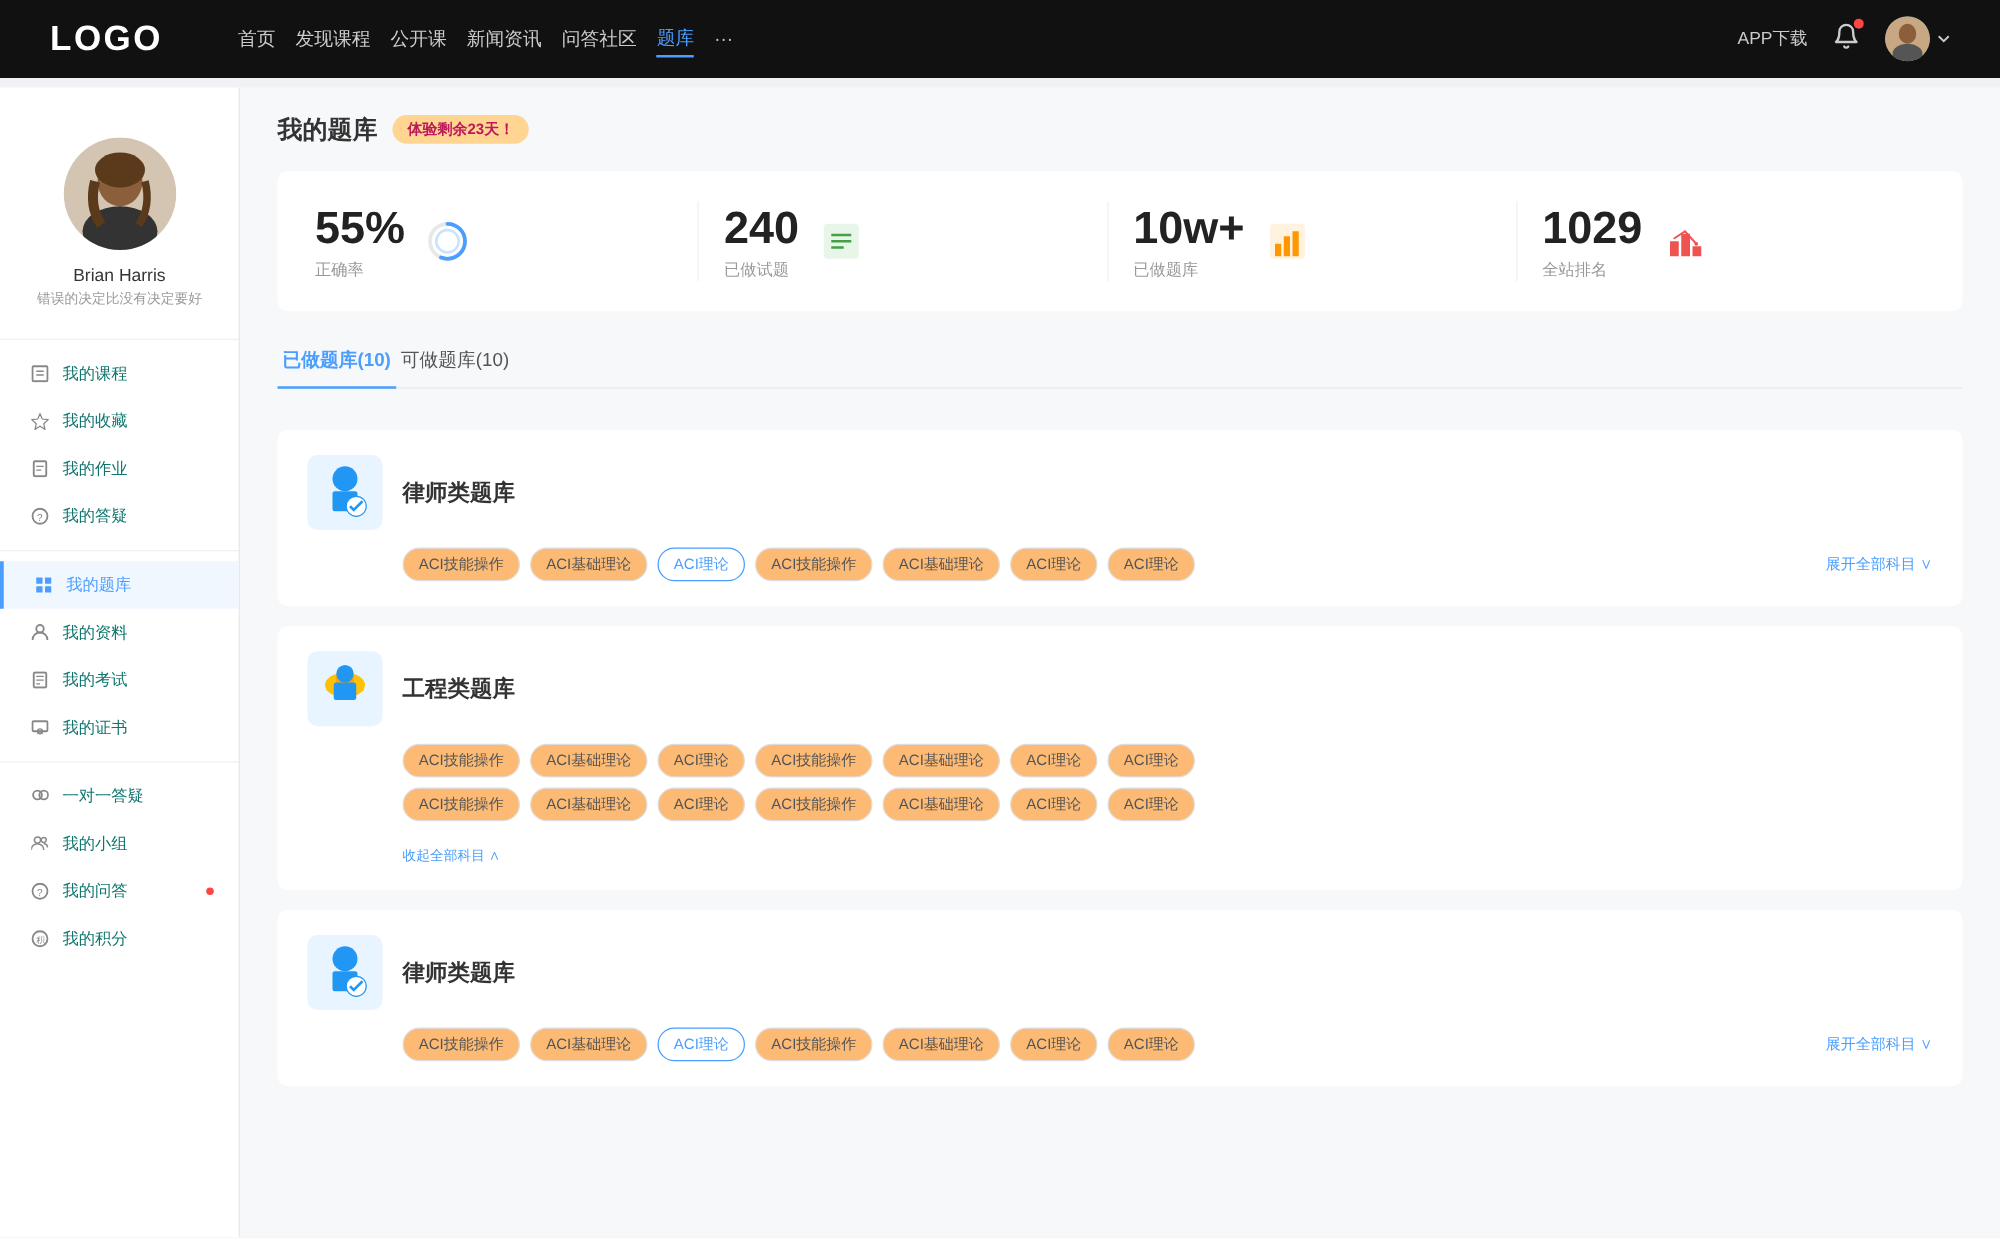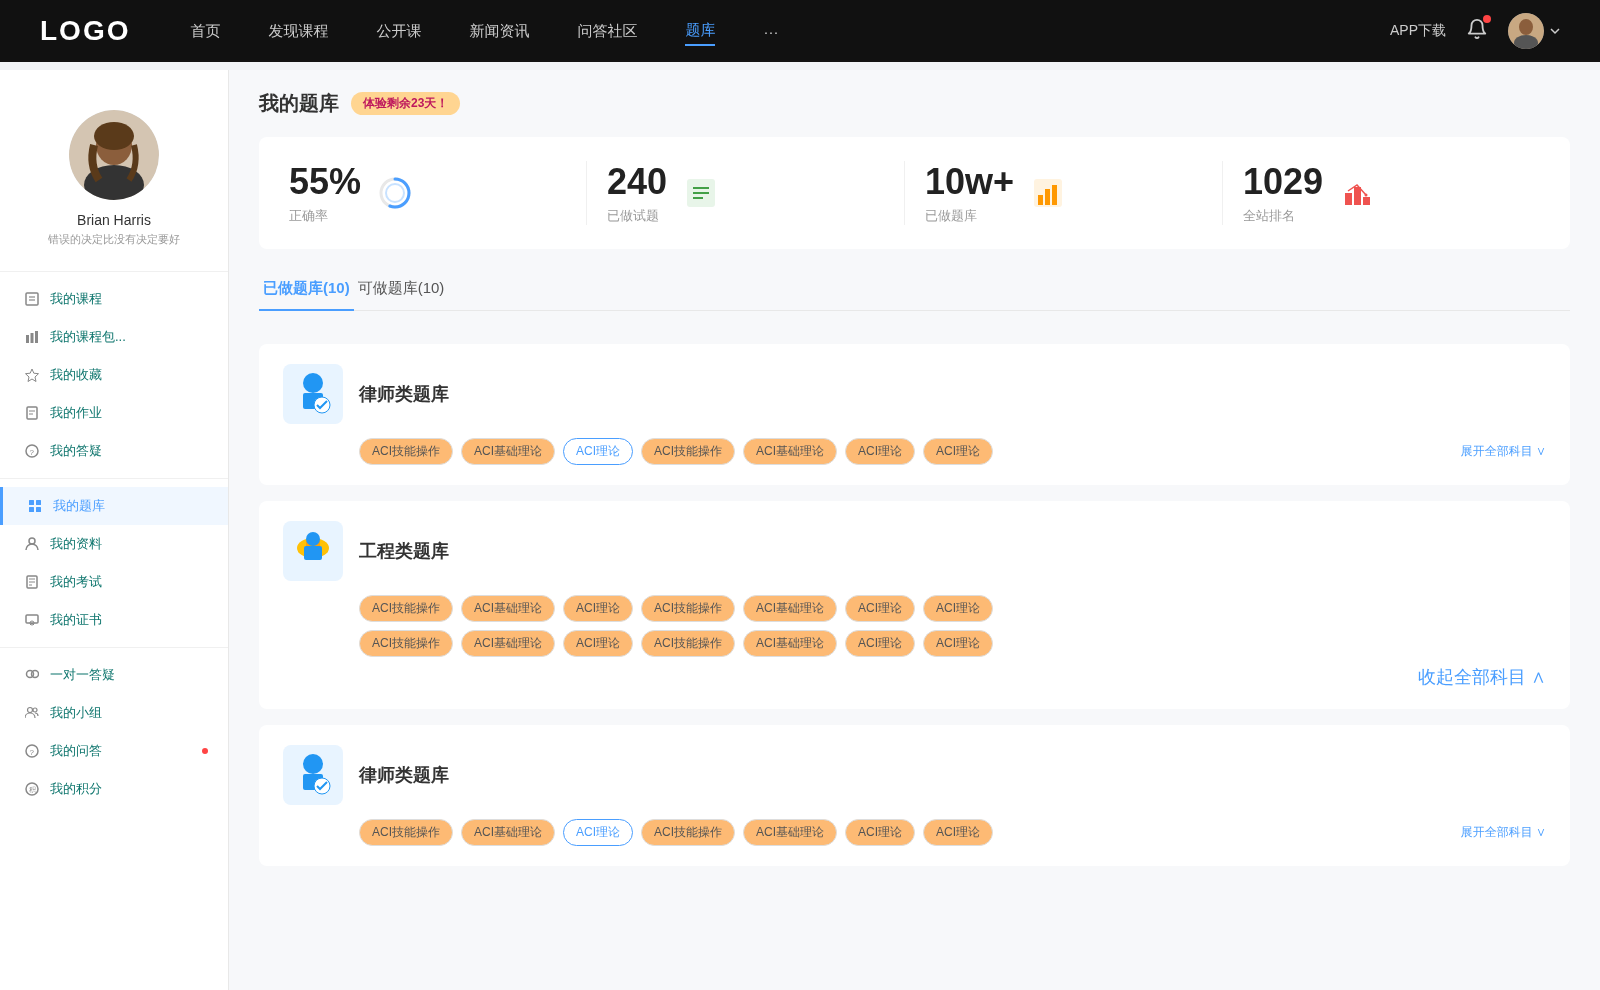--- a/index.html
+++ b/index.html
@@ -1,35 +1,35 @@
 <!DOCTYPE html>
 <html><head>
   <meta charset="utf-8">
   <style>
     * { box-sizing: border-box; margin: 0; padding: 0; }
     body { font-family: -apple-system, BlinkMacSystemFont, 'PingFang SC', 'Microsoft YaHei', sans-serif; background: #f0f2f5; min-height: 990px; }
 
     
     .header { background: #111; height: 62px; display: flex; align-items: center; padding: 0 40px; position: fixed; top: 0; left: 0; right: 0; z-index: 100; }
     .header-logo { color: white; font-size: 28px; font-weight: bold; letter-spacing: 2px; margin-right: 60px; }
-    .header-nav { display: flex; align-items: center; gap: 48px; flex: 1; text-align: center; }
+    .header-nav { display: flex; align-items: center; gap: 16px; flex: 1; text-align: center; }
     .nav-item { color: #ccc; font-size: 15px; cursor: pointer; padding: 4px 0; }
     .nav-item.active { color: #4a9eff; border-bottom: 2px solid #4a9eff; }
     .header-right { display: flex; align-items: center; gap: 20px; }
     .app-download { color: #ccc; font-size: 14px; cursor: pointer; }
     .bell-icon { position: relative; cursor: pointer; }
     .bell-dot { position: absolute; top: -3px; right: -3px; width: 8px; height: 8px; background: #ff4444; border-radius: 50%; }
     .avatar-container { display: flex; align-items: center; gap: 6px; cursor: pointer; }
     .avatar-img { width: 36px; height: 36px; border-radius: 50%; background: #888; overflow: hidden; }
 
     
     .main-layout { display: flex; margin-top: 70px; min-height: calc(990px - 70px); }
 
     
-    .sidebar { width: 229px; background: white; padding: 20px 0; border-right: 1px solid #e8e8e8; flex-shrink: 0; }
+    .sidebar { width: 192px; background: white; padding: 20px 0; border-right: 1px solid #e8e8e8; flex-shrink: 0; }
     .sidebar-profile { text-align: center; padding: 20px 20px 16px; }
     .profile-avatar { width: 90px; height: 90px; border-radius: 50%; background: #e0e0e0; margin: 0 auto 12px; overflow: hidden; display: flex; align-items: center; justify-content: center; }
     .profile-name { font-size: 14px; color: #333; font-weight: 500; margin-bottom: 4px; }
     .profile-motto { font-size: 11px; color: #999; line-height: 1.4; }
     .sidebar-divider { height: 1px; background: #f0f0f0; margin: 8px 0; }
     .sidebar-item { display: flex; align-items: center; gap: 10px; padding: 10px 24px; cursor: pointer; font-size: 13px; color: #0f766e; position: relative; }
     .sidebar-item.active { color: #4a9eff; background: #f0f7ff; border-left: 3px solid #4a9eff; }
     .sidebar-item.active .sidebar-item-label { color: #4a9eff; }
     .sidebar-icon { width: 16px; height: 16px; display: flex; align-items: center; justify-content: center; flex-shrink: 0; }
     .dot-badge { width: 6px; height: 6px; background: #ff4444; border-radius: 50%; position: absolute; right: 20px; top: 50%; transform: translateY(-50%); }
@@ -56,21 +56,21 @@
     .tab.active::after { content: ''; position: absolute; bottom: -1px; left: 0; right: 0; height: 2px; background: #4a9eff; }
 
     
     .bank-card { background: white; border-radius: 8px; padding: 20px 24px; margin-bottom: 16px; }
     .bank-card-header { display: flex; align-items: center; gap: 16px; margin-bottom: 14px; }
     .bank-icon { width: 60px; height: 60px; background: #e8f4ff; border-radius: 8px; display: flex; align-items: center; justify-content: center; flex-shrink: 0; }
     .bank-title { font-size: 18px; font-weight: 600; color: #333; }
     .tag { padding: 4px 12px; border-radius: 16px; font-size: 12px; cursor: pointer; border: 1px solid #ddd; color: #555; background: #fdba74; }
     .tag.active { border-color: #4a9eff; color: #4a9eff; background: white; }
     .expand-link { margin-left: auto; font-size: 12px; color: #4a9eff; cursor: pointer; white-space: nowrap; }
-    .collapse-link { text-align: right; font-size: 18px; color: #4a9eff; cursor: pointer; margin-top: 8px; padding-left: 76px; }
+    .collapse-link { font-size: 11px; color: #4a9eff; cursor: pointer; margin-top: 20px; padding-left: 76px; }
   </style>
 </head>
 <body>
 
 <header class="header">
   <div class="header-logo">LOGO</div>
   <nav class="header-nav">
     <span class="nav-item">首页</span>
     <span class="nav-item">发现课程</span>
     <span class="nav-item">公开课</span>
@@ -130,30 +130,20 @@
           <rect x="1" y="1" width="12" height="12" rx="1" stroke="#888" stroke-width="1.5"></rect>
           <line x1="4" y1="5" x2="10" y2="5" stroke="#888" stroke-width="1.2"></line>
           <line x1="4" y1="8" x2="10" y2="8" stroke="#888" stroke-width="1.2"></line>
         </svg>
       </span>
       <span class="sidebar-item-label">我的课程</span>
     </div>
     <div class="sidebar-item">
       <span class="sidebar-icon">
         <svg width="14" height="14" viewBox="0 0 14 14" fill="none">
-          <rect x="1" y="5" width="3" height="8" fill="#888"></rect>
-          <rect x="5.5" y="3" width="3" height="10" fill="#888"></rect>
-          <rect x="10" y="1" width="3" height="12" fill="#888"></rect>
-        </svg>
-      </span>
-      <span class="sidebar-item-label">我的课程包...</span>
-    </div>
-    <div class="sidebar-item">
-      <span class="sidebar-icon">
-        <svg width="14" height="14" viewBox="0 0 14 14" fill="none">
           <polygon points="7,1 8.8,5.2 13.5,5.7 10,9 11,13.5 7,11 3,13.5 4,9 0.5,5.7 5.2,5.2" stroke="#888" stroke-width="1" fill="none"></polygon>
         </svg>
       </span>
       <span class="sidebar-item-label">我的收藏</span>
     </div>
     <div class="sidebar-item">
       <span class="sidebar-icon">
         <svg width="14" height="14" viewBox="0 0 14 14" fill="none">
           <rect x="2" y="1" width="10" height="12" rx="1" stroke="#888" stroke-width="1.5"></rect>
           <line x1="4" y1="5" x2="10" y2="5" stroke="#888" stroke-width="1"></line>

